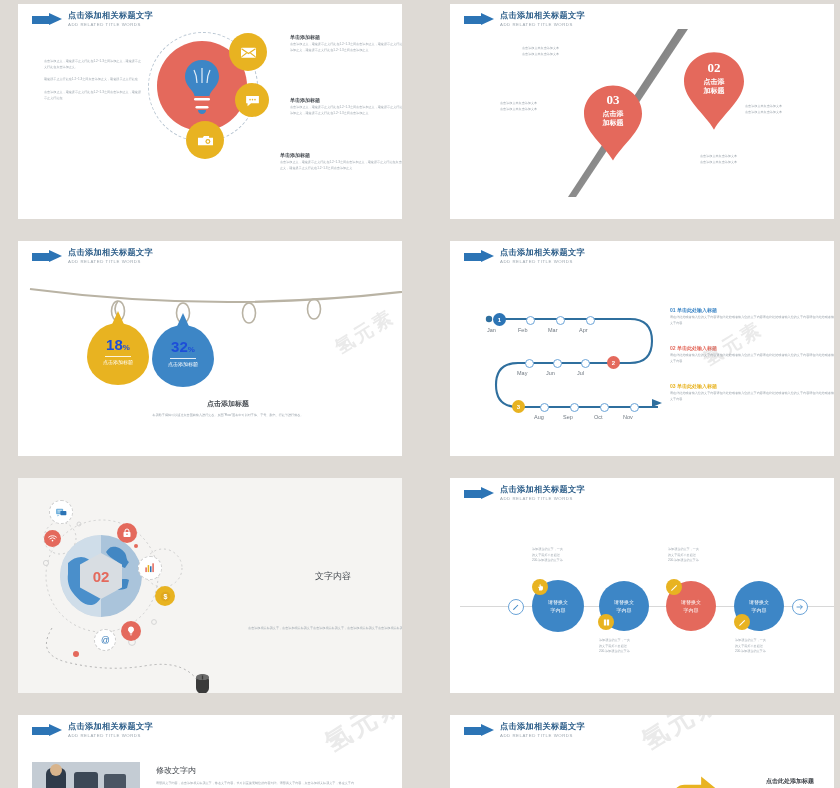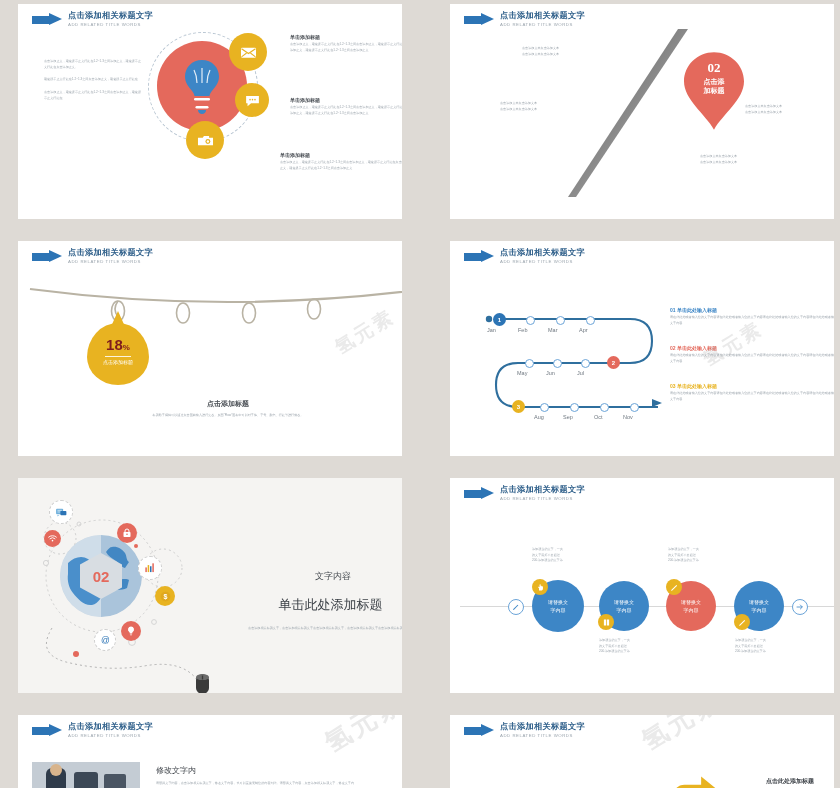--- a/index.html
+++ b/index.html
@@ -56,21 +56,21 @@
   .s1-r2{position:absolute;left:272px;top:93px;width:122px;}
   .s1-r3{position:absolute;left:262px;top:148px;width:130px;}
 
   
   .tear{position:absolute;width:62px;height:68px;}
   .tear .bub{
     position:absolute;left:0;top:0;width:62px;height:62px;border-radius:50% 50% 50% 50%/55% 55% 45% 45%;
   }
   .tear .pt{position:absolute;left:50%;top:-12px;transform:translateX(-50%);width:0;height:0;
     border-left:9px solid transparent;border-right:9px solid transparent;border-bottom:20px solid currentColor;}
-  .tear .num{position:absolute;left:0;top:13px;width:100%;text-align:center;color:#7f1d1d;font-size:15px;font-weight:bold;}
+  .tear .num{position:absolute;left:0;top:13px;width:100%;text-align:center;color:#1d4ed8;font-size:15px;font-weight:bold;}
   .tear .num sup{font-size:8px;font-weight:bold;vertical-align:baseline;}
   .tear .lbl{position:absolute;left:0;top:36px;width:100%;text-align:center;color:#fff;font-size:5px;}
   .tear .divd{position:absolute;left:18px;top:33px;width:26px;height:1px;background:rgba(255,255,255,.85);}
 
   
   .tl-node{position:absolute;width:7px;height:7px;border-radius:50%;background:#fff;border:1.4px solid #6ba4d8;}
   .tl-big{position:absolute;width:13px;height:13px;border-radius:50%;color:#fff;font-size:6px;font-weight:bold;display:flex;align-items:center;justify-content:center;}
   .mo{position:absolute;font-size:5.5px;color:#6f7880;}
 
   
@@ -195,20 +195,28 @@
 
       <div style="position:absolute;left:234px;top:48px;">
         <svg width="60" height="78" viewBox="0 0 62 80">
             <path d="M31 0C14 0 0 13.5 0 30c0 19 22 34 31 50 9-16 31-31 31-50C62 13.5 48 0 31 0z" fill="#e4695c"></path>
           </svg>
         <div style="position:absolute;left:0;top:8px;width:60px;text-align:center;color:#fff;font-size:13px;font-weight:bold;font-family:'Liberation Serif',serif;">02</div>
         <div style="position:absolute;left:0;top:25px;width:60px;text-align:center;color:#fff;font-size:7px;font-weight:bold;line-height:1.35;white-space:pre-line;">点击添
 加标题</div>
       </div>
 
+      <div style="position:absolute;left:134px;top:80px;">
+        <svg width="58" height="78" viewBox="0 0 62 80">
+            <path d="M31 0C14 0 0 13.5 0 30c0 19 22 34 31 50 9-16 31-31 31-50C62 13.5 48 0 31 0z" fill="#e4695c"></path>
+          </svg>
+        <div style="position:absolute;left:0;top:8px;width:58px;text-align:center;color:#fff;font-size:13px;font-weight:bold;font-family:'Liberation Serif',serif;">03</div>
+        <div style="position:absolute;left:0;top:25px;width:58px;text-align:center;color:#fff;font-size:7px;font-weight:bold;line-height:1.35;white-space:pre-line;">点击添
+加标题</div>
+      </div>
 
 
       <div class="tiny" style="position:absolute;left:72px;top:42px;width:70px;white-space:pre-line;">点击添加文本点击添加文本
 点击添加文本点击添加文本</div>
       <div class="tiny" style="position:absolute;left:295px;top:100px;width:78px;white-space:pre-line;">点击添加文本点击添加文本
 点击添加文本点击添加文本</div>
       <div class="tiny" style="position:absolute;left:50px;top:97px;width:72px;white-space:pre-line;">点击添加文本点击添加文本
 点击添加文本点击添加文本</div>
       <div class="tiny" style="position:absolute;left:250px;top:150px;width:78px;white-space:pre-line;">点击添加文本点击添加文本
 点击添加文本点击添加文本</div>
@@ -237,20 +245,27 @@
         <ellipse cx="100" cy="14" rx="6.5" ry="10" stroke="#b9b3a4" stroke-width="1.6" fill="none"></ellipse>
         <ellipse cx="165" cy="16" rx="6.5" ry="10" stroke="#b9b3a4" stroke-width="1.6" fill="none"></ellipse>
         <ellipse cx="231" cy="16" rx="6.5" ry="10" stroke="#b9b3a4" stroke-width="1.6" fill="none"></ellipse>
         <ellipse cx="296" cy="12" rx="6.5" ry="10" stroke="#b9b3a4" stroke-width="1.6" fill="none"></ellipse>
       </svg>
 
       <div class="tear" style="left:69px;top:82px;color:#e8b321;">
         <div class="pt"></div>
         <div class="bub" style="background:#e8b321"></div>
         <div class="num"><span>18</span><sup>%</sup></div>
+        <div class="divd"></div>
+        <div class="lbl">点击添加标题</div>
+      </div>
+      <div class="tear" style="left:134px;top:84px;color:#3d86c6;">
+        <div class="pt"></div>
+        <div class="bub" style="background:#3d86c6"></div>
+        <div class="num"><span>32</span><sup>%</sup></div>
         <div class="divd"></div>
         <div class="lbl">点击添加标题</div>
       </div>
 
       <div style="position:absolute;left:0;top:158px;width:420px;text-align:center;font-size:7px;font-weight:bold;color:#4a4f55;">点击添加标题</div>
       <div class="tiny" style="position:absolute;left:60px;top:172px;width:300px;text-align:center;">标题数字编辑可以通过点击图新输入进行更改。页面“Flow”图标中可以对字体、字号、颜色、行距等进行修改。</div>
 
       <div class="wm sm" style="right:4px;top:78px;">氢元素</div>
     </div>
   </div>
@@ -402,21 +417,20 @@
 
       <div style="position:absolute;left:178px;top:196px;">
         <svg viewBox="0 0 20 30" width="13" height="20">
             <rect x="0" y="0" width="20" height="30" rx="9" fill="#3a3a3a"></rect>
             <rect x="0" y="0" width="20" height="9" rx="9" fill="#6b6b6b"></rect>
             <rect x="9" y="2" width="2" height="6" fill="#3a3a3a"></rect>
           </svg>
       </div>
 
       <div style="position:absolute;left:215px;top:92px;width:200px;text-align:center;font-size:9px;color:#4a4f55;">文字内容</div>
-      <div style="position:absolute;left:205px;top:118px;width:215px;text-align:center;font-size:13px;color:#3a3f45;">单击此处添加标题</div>
       <div class="tiny" style="position:absolute;left:228px;top:148px;width:165px;text-align:center;">点击添加相关标题文字，点击添加相关标题文字点击添加相关标题文字，点击添加相关标题文字点击添加相关标题文字</div>
     </div>
   </div>
 
   <div class="cell">
     <div class="slide">
       <div class="shead">
         <div class="arrow">
             <div class="shaft"></div>
             <div class="tip"></div>

